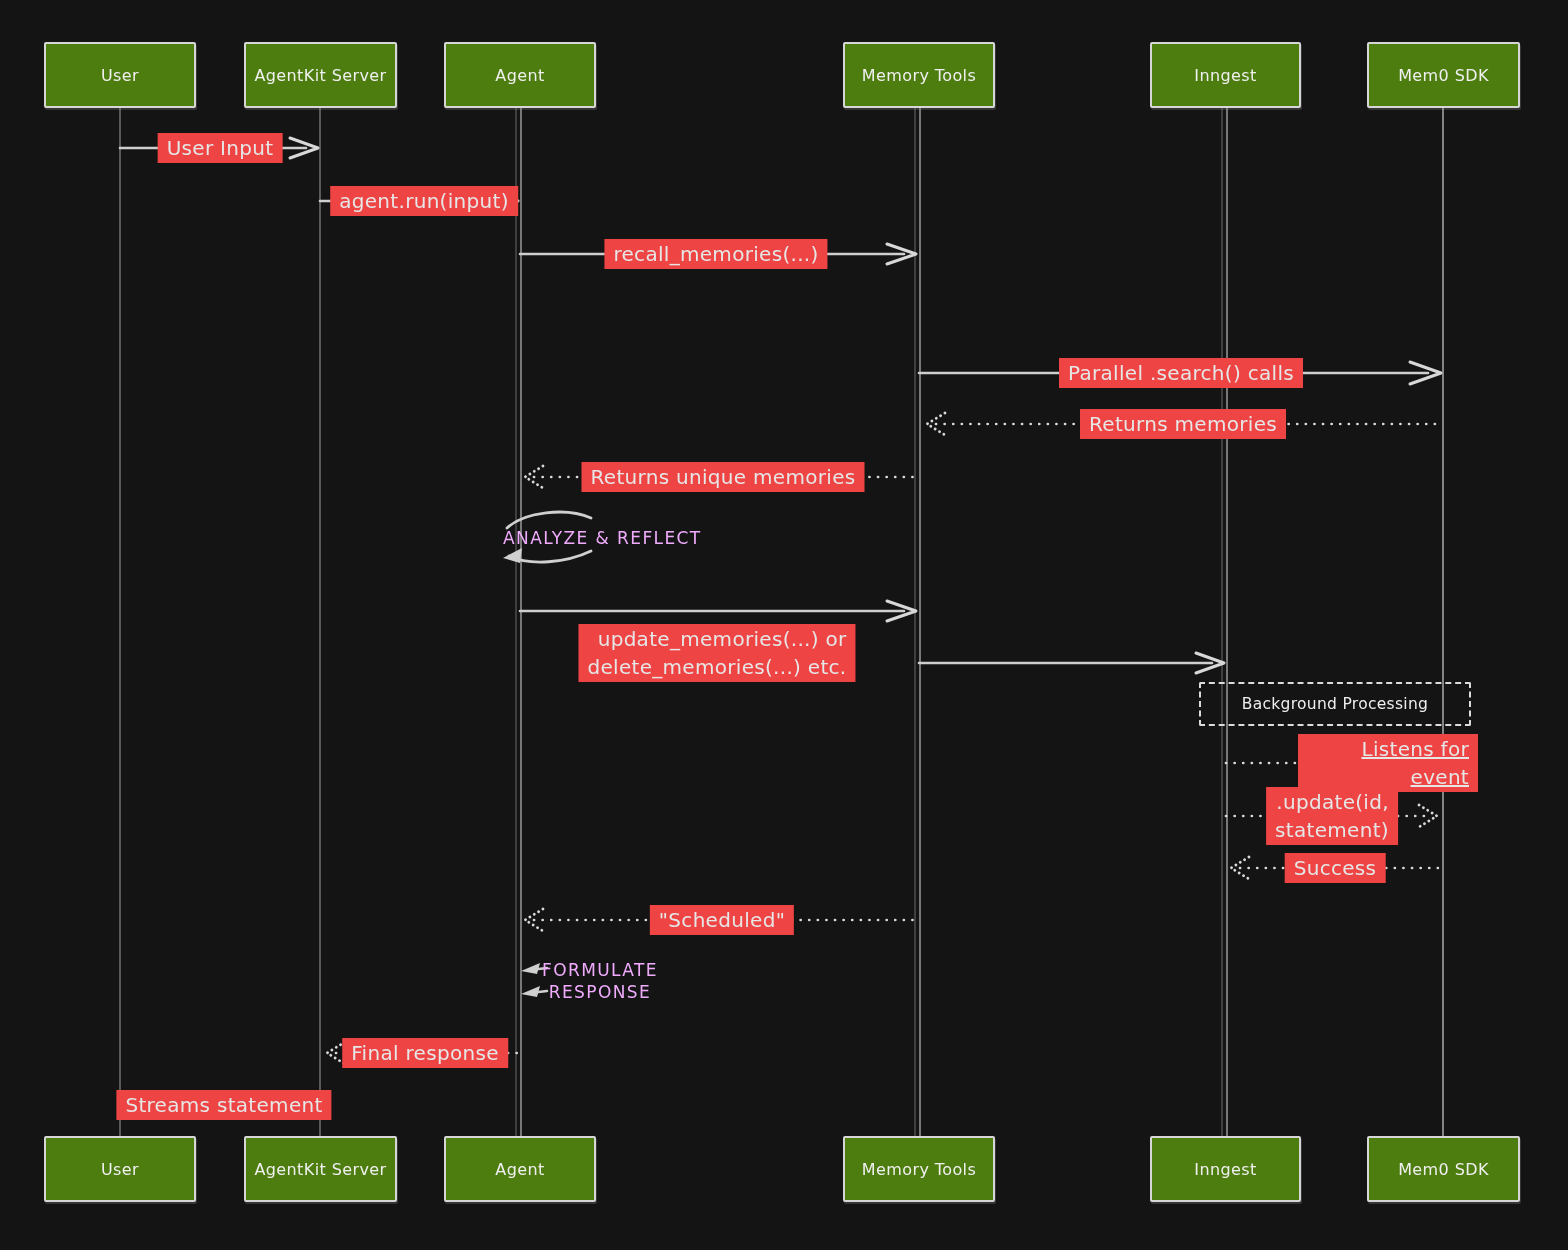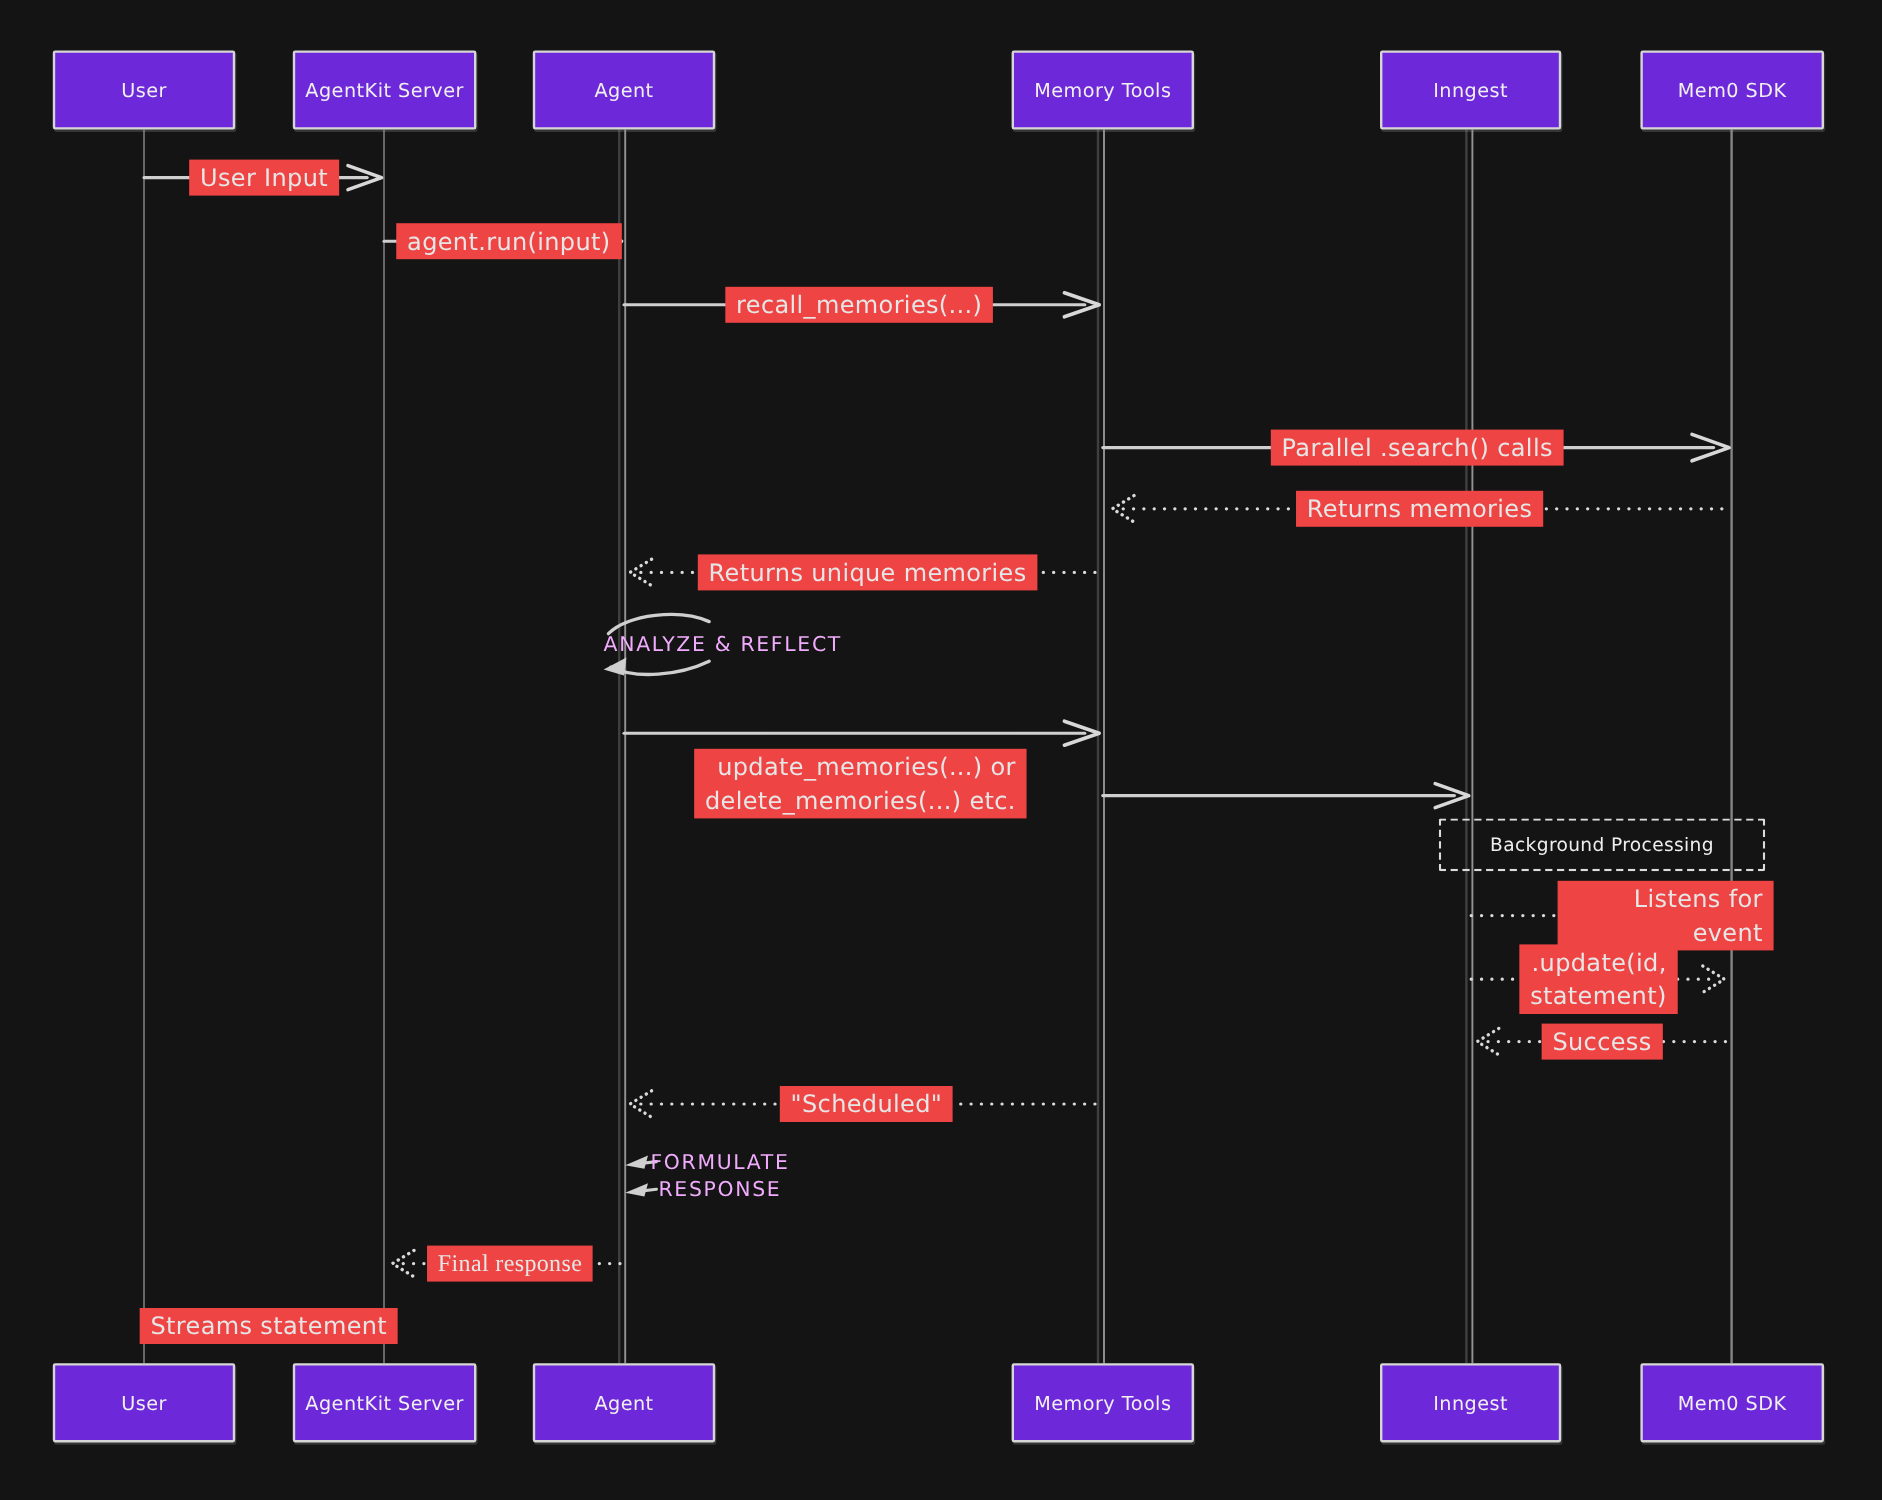--- a/index.html
+++ b/index.html
@@ -12,21 +12,21 @@
   .life-dark{stroke:#3f3f3f;stroke-width:2;}
   .life-lite{stroke:#929292;stroke-width:1.6;}
   .life-bold{stroke:#848484;stroke-width:2;}
   .solid{stroke:#cfcfcf;stroke-width:2.6;fill:none;stroke-linecap:round;}
   .head{stroke:#d8d8d8;stroke-width:3;fill:none;stroke-linecap:round;stroke-linejoin:round;}
   .dot{stroke:#dadada;stroke-width:2.7;stroke-dasharray:0.1 8.5;stroke-linecap:round;fill:none;}
   .dothead{stroke:#dadada;stroke-width:2.8;stroke-dasharray:0.1 5;stroke-linecap:round;stroke-linejoin:round;fill:none;}
   .selfcurve{stroke:#cfcfcf;stroke-width:2.8;fill:none;stroke-linecap:round;}
   .selffill{fill:#cfcfcf;stroke:none;}
   .actor{
-    position:absolute;height:62px;border:2px solid #d6d6d6;background:#6d28d9;
+    position:absolute;height:62px;border:2px solid #d6d6d6;background:#4d7c0f;
     display:flex;align-items:center;justify-content:center;
     font-size:16px;letter-spacing:.4px;color:#f0f0f0;border-radius:2px;
     box-shadow:1px 2px 0 rgba(140,140,140,.28);
   }
   .label{
     position:absolute;transform:translate(-50%,-50%);
     background:#ef4444;padding:1px 9px;font-size:20px;letter-spacing:.3px;
     white-space:pre-line;text-align:right;line-height:1.4;color:#e6e6e6;
   }
   .label.caps{
@@ -177,23 +177,23 @@
 
   <div class="label" style="left:220px;top:148px;">User Input</div>
   <div class="label" style="left:424px;top:201px;">agent.run(input)</div>
   <div class="label" style="left:716px;top:254px;">recall_memories(...)</div>
   <div class="label" style="left:1181px;top:373px;">Parallel .search() calls</div>
   <div class="label" style="left:1183px;top:424px;">Returns memories</div>
   <div class="label" style="left:723px;top:477px;">Returns unique memories</div>
   <div class="label caps" style="left:503px;top:538px;">ANALYZE &amp; REFLECT</div>
   <div class="label" style="left:717px;top:611px;margin-top:42px;">update_memories(...) or
 delete_memories(...) etc.</div>
-  <div class="label" style="left:1388px;top:763px;">Listens for event</div>
+  <div class="label" style="left:1388px;top:763px;text-decoration:underline;">Listens for event</div>
   <div class="label" style="left:1332px;top:816px;">.update(id,
 statement)</div>
   <div class="label" style="left:1335px;top:868px;">Success</div>
   <div class="label" style="left:722px;top:920px;">"Scheduled"</div>
   <div class="label caps" style="left:542px;top:981px;">FORMULATE
 RESPONSE</div>
-  <div class="label" style="left:425px;top:1053px;font-family:Liberation Serif, serif;">Final response</div>
+  <div class="label" style="left:425px;top:1053px;">Final response</div>
   <div class="label" style="left:224px;top:1105px;">Streams statement</div>
 
 </div>
 
 </body></html>

